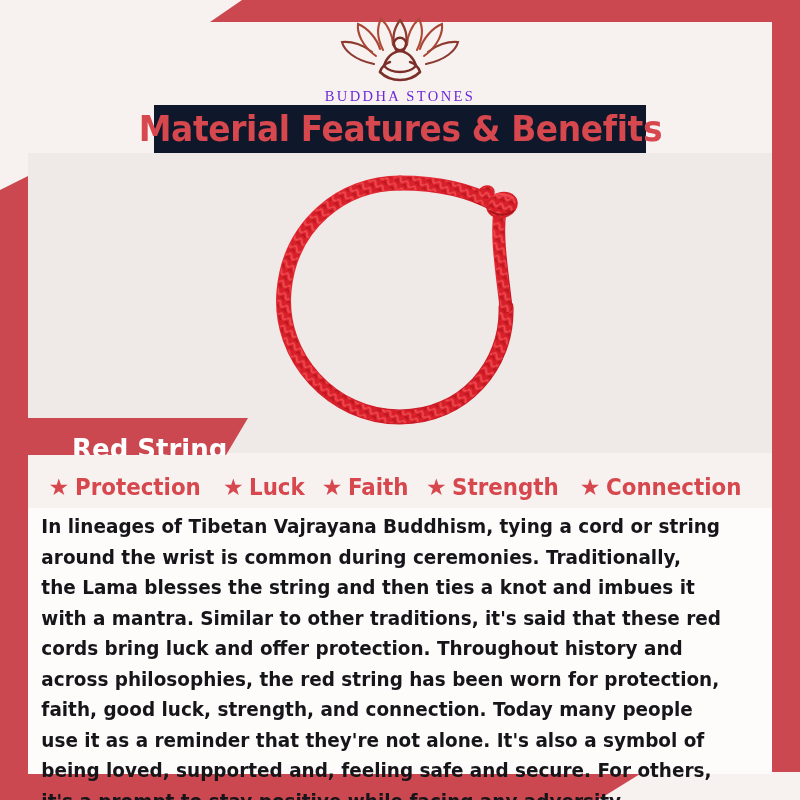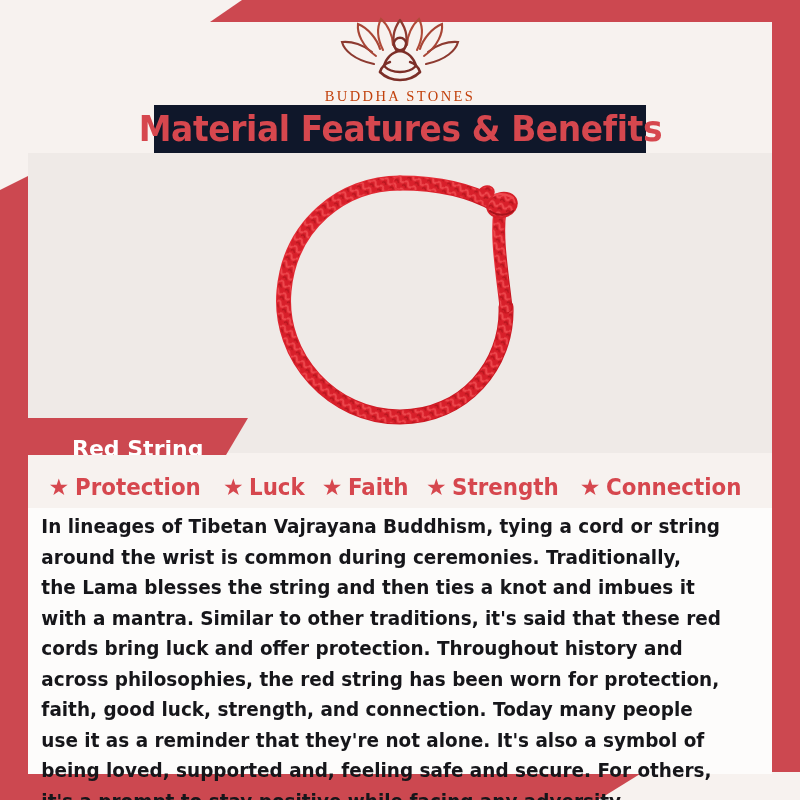--- a/index.html
+++ b/index.html
@@ -88,21 +88,21 @@
     margin: 0 auto;
     width: 140px;
     height: 72px;
   }
   .logo-word {
     display: block;
     margin-top: 2px;
     font-family: "Liberation Serif", serif;
     font-size: 14.5px;
     letter-spacing: 2.4px;
-    color: #c2410c;
+    color: #6d28d9;
     font-weight: 400;
   }
 
   
   .title-banner {
     position: absolute;
     top: 105px;
     left: 154px;
     width: 492px;
     height: 48px;
@@ -150,21 +150,21 @@
     background: #cc4850;
     clip-path: polygon(0 0, 100% 0, calc(100% - 22px) 100%, 0 100%);
     display: flex;
     align-items: center;
     z-index: 6;
   }
   .ribbon-text {
     margin-left: 72px;
     font-family: "DejaVu Sans", sans-serif;
     font-weight: bold;
-    font-size: 22px;
+    font-size: 26px;
     color: #ffffff;
     letter-spacing: 0px;
     white-space: nowrap;
     margin-top: 24px;
   }
 
   
   .features {
     position: absolute;
     top: 466px;

